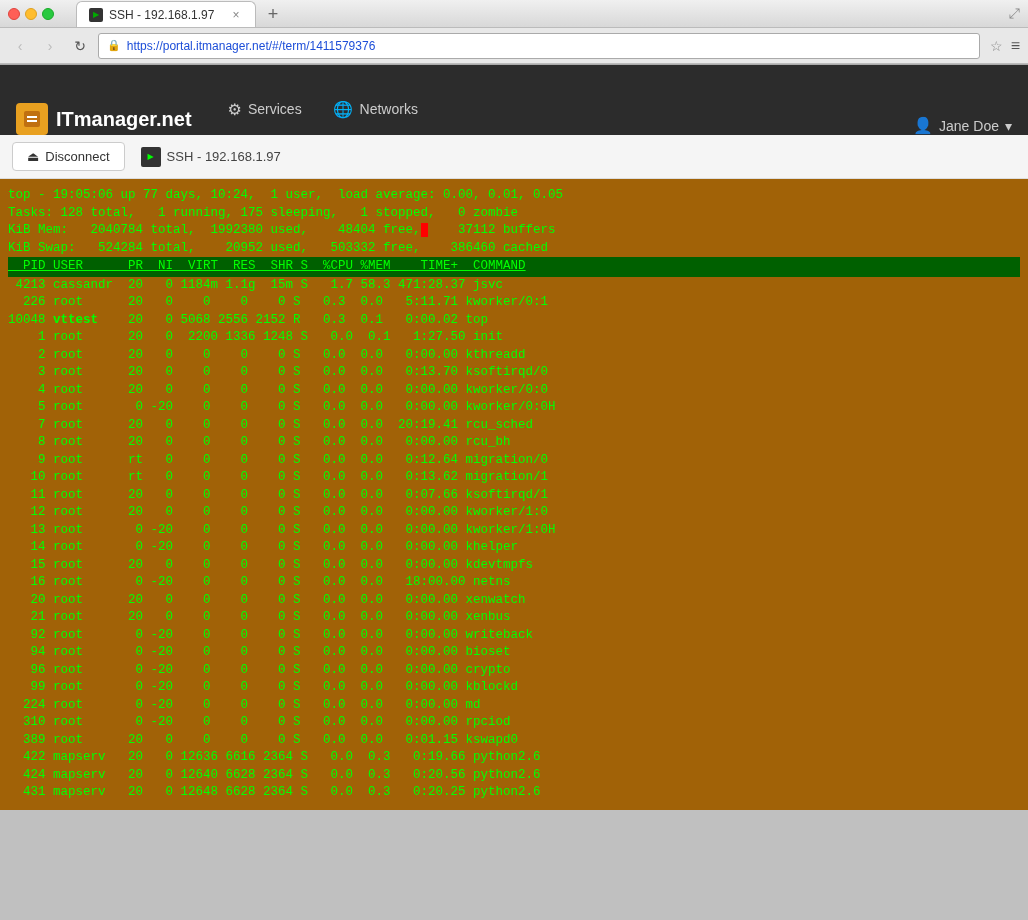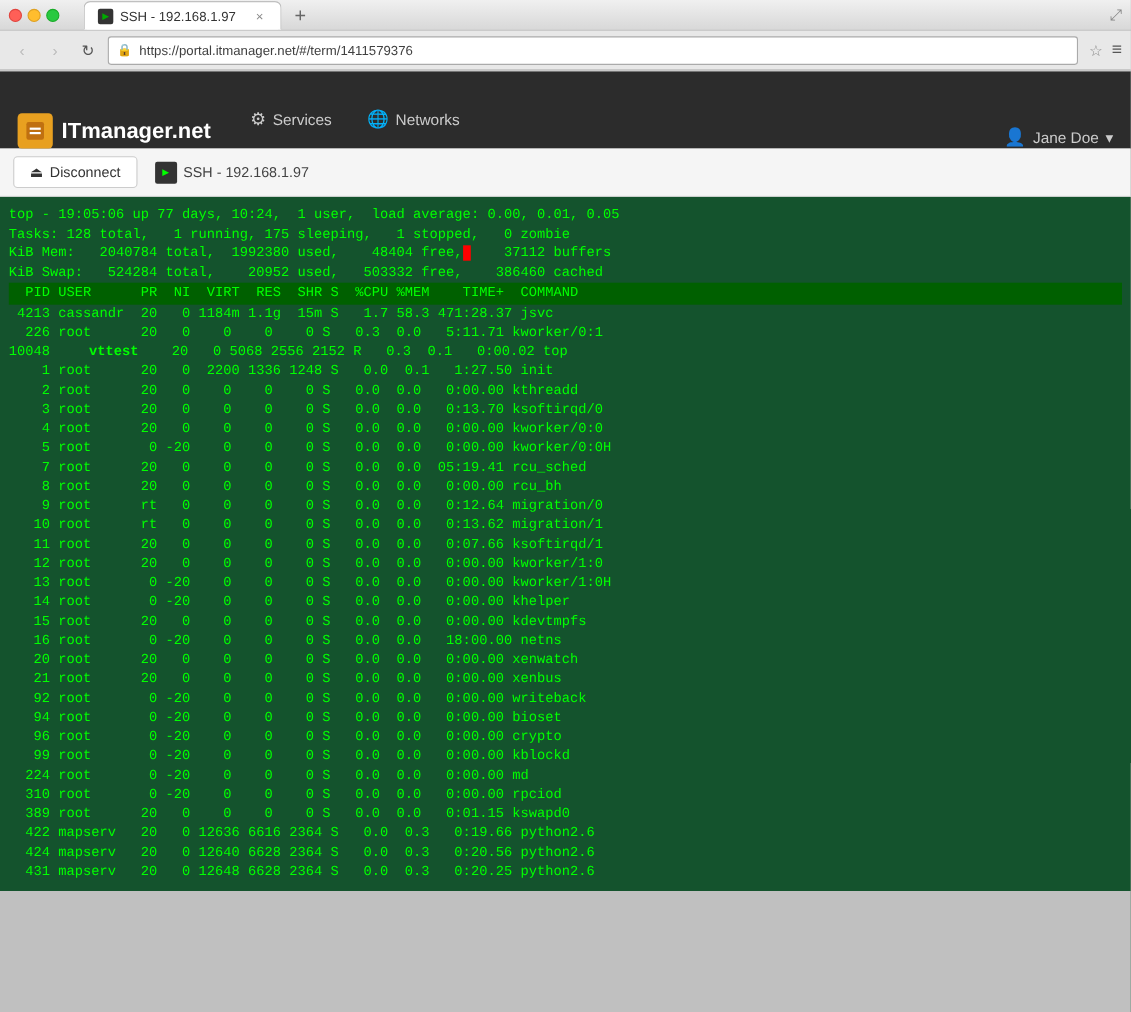--- a/index.html
+++ b/index.html
@@ -17,21 +17,21 @@
     .tab { background: #fff; border: 1px solid #bbb; border-bottom: none; border-radius: 6px 6px 0 0; padding: 4px 12px; font-size: 12px; display: flex; align-items: center; gap: 6px; height: 26px; min-width: 180px; }
     .tab-favicon { width: 14px; height: 14px; background: #333; border-radius: 2px; display: flex; align-items: center; justify-content: center; }
     .tab-favicon span { color: #0a0; font-size: 8px; }
     .tab-close { margin-left: auto; width: 14px; height: 14px; display: flex; align-items: center; justify-content: center; color: #888; font-size: 12px; cursor: pointer; }
     .new-tab-btn { width: 26px; height: 26px; display: flex; align-items: center; justify-content: center; color: #666; font-size: 18px; margin-left: 4px; }
     .address-bar-row { background: #e8e8e8; border-bottom: 1px solid #bbb; height: 36px; display: flex; align-items: center; padding: 0 8px; gap: 6px; }
     .nav-btn { width: 24px; height: 24px; display: flex; align-items: center; justify-content: center; color: #555; font-size: 14px; cursor: pointer; }
     .nav-btn.disabled { color: #bbb; }
     .address-bar { flex: 1; height: 26px; background: #fff; border: 1px solid #aaa; border-radius: 3px; display: flex; align-items: center; padding: 0 8px; gap: 6px; }
     .address-bar .lock { color: #2a2; font-size: 11px; }
-    .address-bar .url { font-size: 12px; color: #404040; }
+    .address-bar .url { font-size: 12px; color: #1d4ed8; }
     .star-btn { color: #888; font-size: 14px; margin-left: 4px; }
     .menu-btn { color: #555; font-size: 16px; margin-left: 2px; }
 
     
     .app-header { background: #2c2c2c; height: 70px; display: flex; align-items: flex-end; padding: 0 16px; gap: 0; }
     .logo-area { display: flex; align-items: center; gap: 8px; margin-right: 20px; }
     .logo-icon { width: 32px; height: 32px; background: #e8a020; border-radius: 4px; display: flex; align-items: center; justify-content: center; }
     .logo-text { color: #fff; font-size: 20px; font-weight: bold; }
     .nav-items { display: flex; align-items: center; gap: 0; flex: 1; }
     .nav-item { color: #ccc; font-size: 14px; padding: 0 16px; height: 52px; display: flex; align-items: center; gap: 6px; cursor: pointer; }
@@ -40,23 +40,23 @@
     .user-icon { font-size: 16px; }
 
     
     .toolbar { background: #f5f5f5; border-bottom: 1px solid #ddd; height: 44px; display: flex; align-items: center; padding: 0 12px; gap: 8px; }
     .disconnect-btn { background: #fff; border: 1px solid #ccc; border-radius: 4px; padding: 6px 14px; font-size: 13px; display: flex; align-items: center; gap: 6px; cursor: pointer; color: #333; }
     .ssh-label { font-size: 13px; color: #444; display: flex; align-items: center; gap: 6px; margin-left: 8px; }
     .ssh-icon { width: 20px; height: 20px; background: #333; border-radius: 2px; display: flex; align-items: center; justify-content: center; }
     .ssh-icon span { color: #0f0; font-size: 8px; }
 
     
-    .terminal { background: #14532d; width: 100%; padding: 8px; font-family: 'Courier New', Courier, monospace; font-size: 12.5px; color: #00ff00; line-height: 1.4; overflow: hidden; }
+    .terminal { background: #a16207; width: 100%; padding: 8px; font-family: 'Courier New', Courier, monospace; font-size: 12.5px; color: #00ff00; line-height: 1.4; overflow: hidden; }
     .term-line { white-space: pre; }
-    .term-header-row { background: #006000; color: #00ff00; white-space: pre; padding: 1px 0; }
+    .term-header-row { background: #006000; color: #00ff00; white-space: pre; padding: 1px 0; text-decoration: underline; }
     .cursor { background: #f00; color: #000; }
   </style>
 </head>
 <body>
 
 <div class="browser-chrome">
 
   <div class="title-bar">
     <div class="traffic-lights">
       <div class="tl tl-red"></div>
@@ -135,27 +135,27 @@
 
 <div class="terminal" id="terminal-output">
 <div class="term-line">top - 19:05:06 up 77 days, 10:24,  1 user,  load average: 0.00, 0.01, 0.05</div>
     <div class="term-line">Tasks: 128 total,   1 running, 175 sleeping,   1 stopped,   0 zombie</div>
     <div class="term-line">KiB Mem:   2040784 total,  1992380 used,    48404 free,<span class="cursor" style="background:#f00;color:#000;"> </span>    37112 buffers</div>
     <div class="term-line">KiB Swap:   524284 total,    20952 used,   503332 free,    386460 cached</div>
     <div class="term-line"></div>
     <div class="term-header-row" style="background: rgb(0, 96, 0); color: rgb(0, 255, 0); white-space: pre; padding: 1px 0px; font-family: &quot;Courier New&quot;, monospace; font-size: 12.5px;">  PID USER      PR  NI  VIRT  RES  SHR S  %CPU %MEM    TIME+  COMMAND</div>
     <div class="term-line"> 4213 cassandr  20   0 1184m 1.1g  15m S   1.7 58.3 471:28.37 jsvc</div>
     <div class="term-line">  226 root      20   0    0    0    0 S   0.3  0.0   5:11.71 kworker/0:1</div>
-    <div class="term-line" style="color: rgb(0, 255, 0); white-space: pre;">10048 <span style="color:#00ff00; font-weight:bold;margin-left:28px;">vttest</span>    20   0 5068 2556 2152 R   0.3  0.1   0:00.02 top</div>
+    <div class="term-line" style="color: rgb(0, 255, 0); white-space: pre;">10048 <span style="color:#00ff00; font-weight:bold;">vttest</span>    20   0 5068 2556 2152 R   0.3  0.1   0:00.02 top</div>
     <div class="term-line">    1 root      20   0  2200 1336 1248 S   0.0  0.1   1:27.50 init</div>
     <div class="term-line">    2 root      20   0    0    0    0 S   0.0  0.0   0:00.00 kthreadd</div>
     <div class="term-line">    3 root      20   0    0    0    0 S   0.0  0.0   0:13.70 ksoftirqd/0</div>
     <div class="term-line">    4 root      20   0    0    0    0 S   0.0  0.0   0:00.00 kworker/0:0</div>
     <div class="term-line">    5 root       0 -20    0    0    0 S   0.0  0.0   0:00.00 kworker/0:0H</div>
-    <div class="term-line">    7 root      20   0    0    0    0 S   0.0  0.0  05:19.41 rcu_sched</div>
+    <div class="term-line">    7 root      20   0    0    0    0 S   0.0  0.0  20:19.41 rcu_sched</div>
     <div class="term-line">    8 root      20   0    0    0    0 S   0.0  0.0   0:00.00 rcu_bh</div>
     <div class="term-line">    9 root      rt   0    0    0    0 S   0.0  0.0   0:12.64 migration/0</div>
     <div class="term-line">   10 root      rt   0    0    0    0 S   0.0  0.0   0:13.62 migration/1</div>
     <div class="term-line">   11 root      20   0    0    0    0 S   0.0  0.0   0:07.66 ksoftirqd/1</div>
     <div class="term-line">   12 root      20   0    0    0    0 S   0.0  0.0   0:00.00 kworker/1:0</div>
     <div class="term-line">   13 root       0 -20    0    0    0 S   0.0  0.0   0:00.00 kworker/1:0H</div>
     <div class="term-line">   14 root       0 -20    0    0    0 S   0.0  0.0   0:00.00 khelper</div>
     <div class="term-line">   15 root      20   0    0    0    0 S   0.0  0.0   0:00.00 kdevtmpfs</div>
     <div class="term-line">   16 root       0 -20    0    0    0 S   0.0  0.0   18:00.00 netns</div>
     <div class="term-line">   20 root      20   0    0    0    0 S   0.0  0.0   0:00.00 xenwatch</div>

